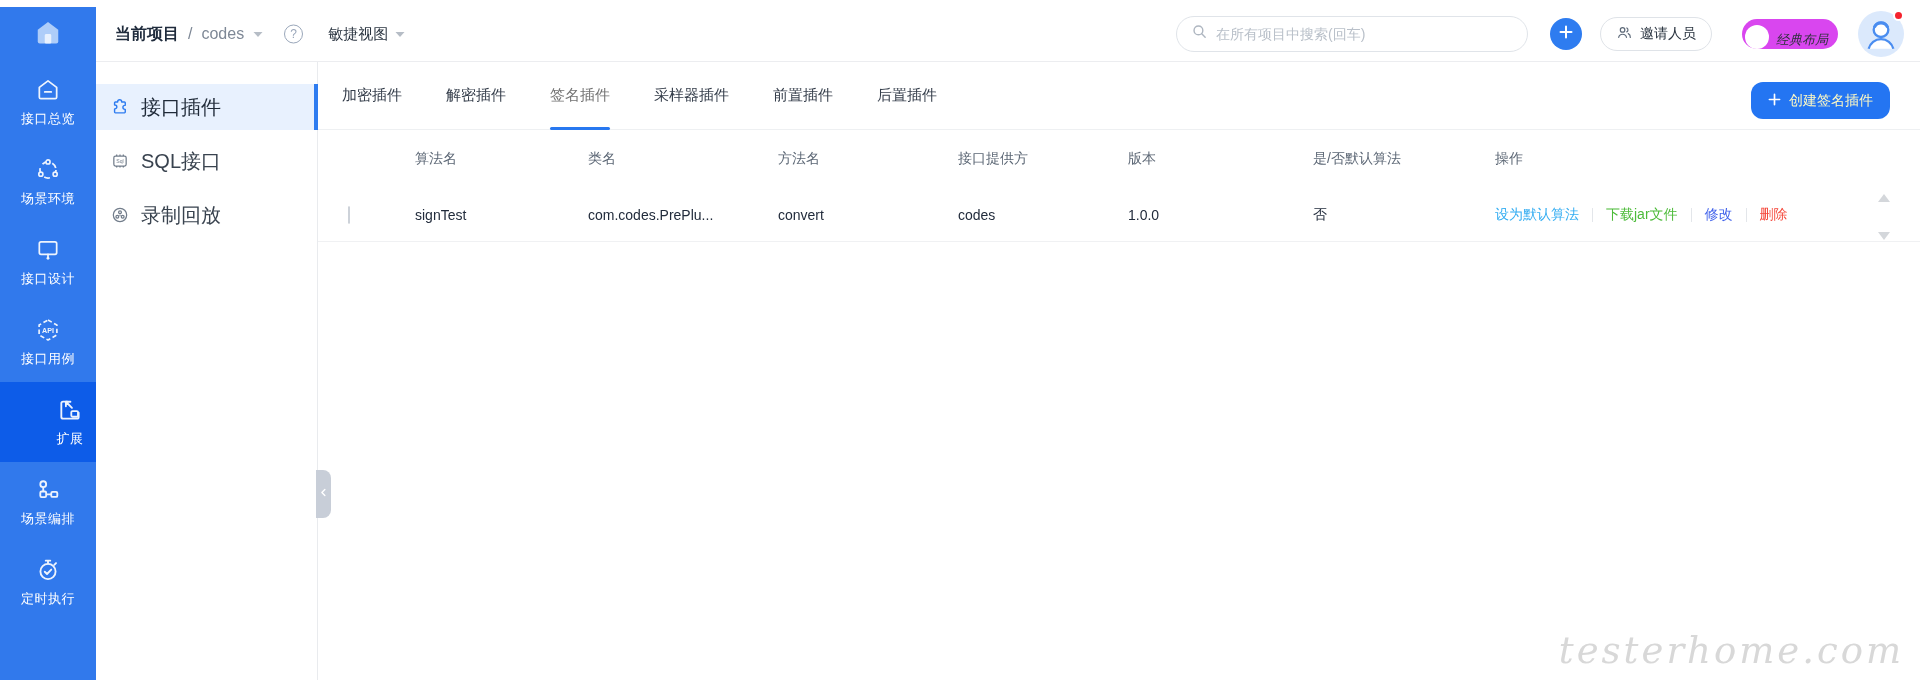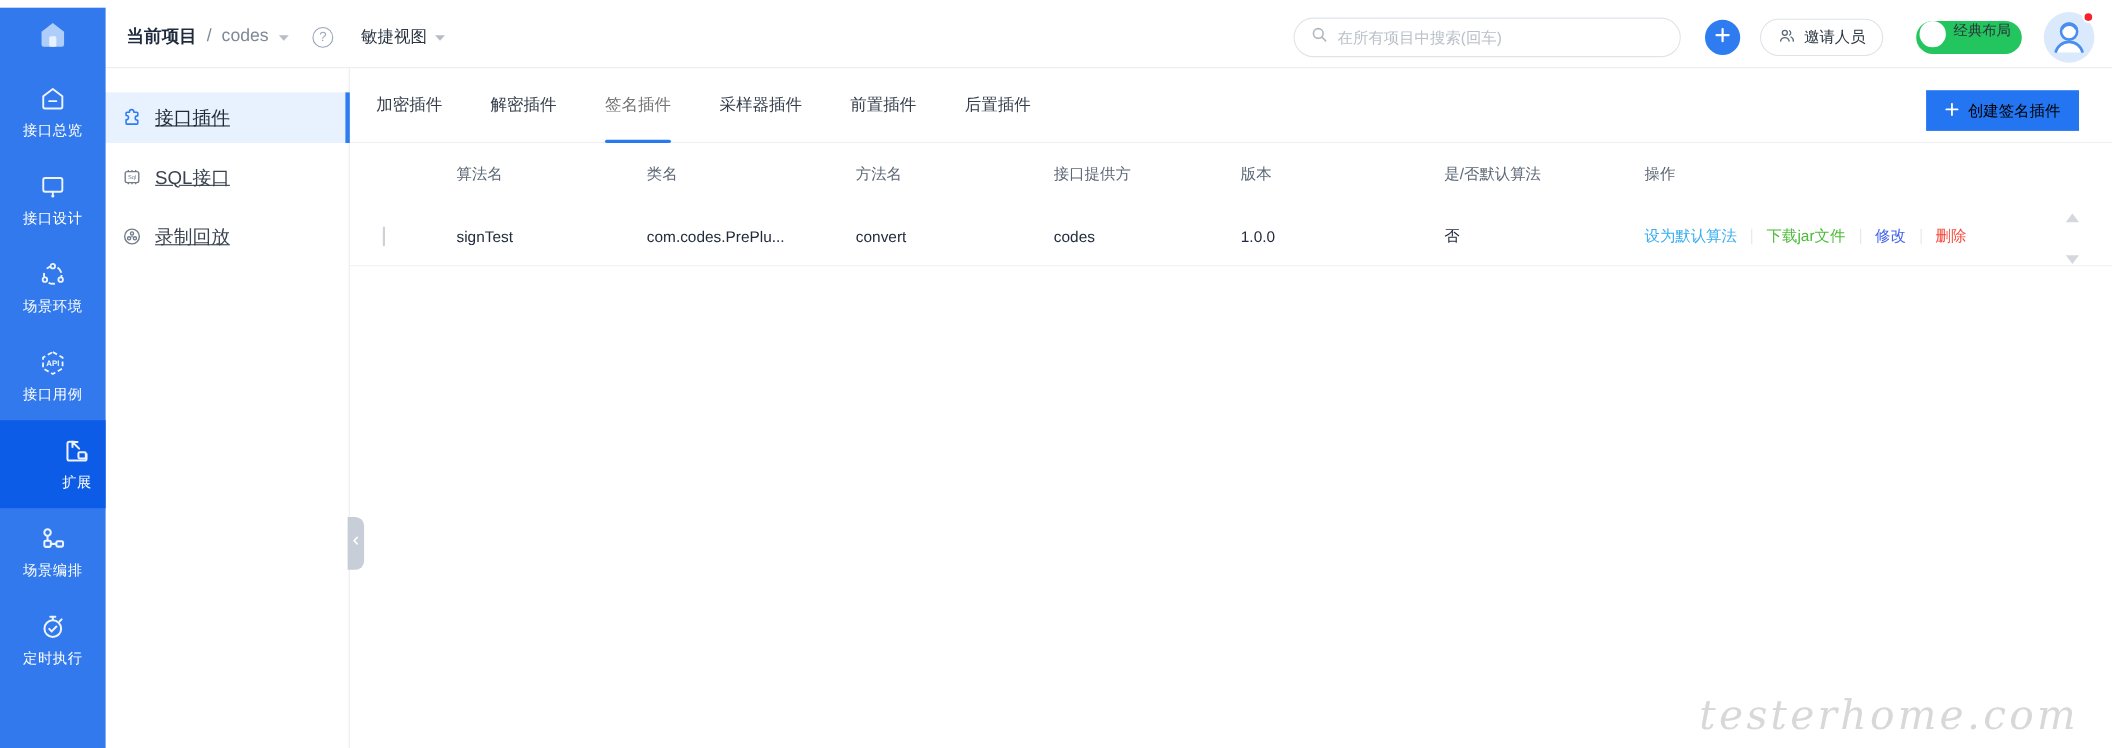--- a/index.html
+++ b/index.html
@@ -39,74 +39,74 @@
   .search-input::placeholder { color:#b9c0c9; }
 
   .plus-btn { position:absolute; right:338px; top:50%; transform:translateY(-50%); margin-top:3px;
               width:32px; height:32px; border-radius:50%; background:#2e7cf0; border:none; cursor:pointer;
               display:flex; align-items:center; justify-content:center; }
   .invite-btn { position:absolute; right:208px; top:50%; transform:translateY(-50%); margin-top:3px;
                 height:34px; padding:0 15px; border:1px solid #dfe3e8; border-radius:17px; background:#fff;
                 display:flex; align-items:center; gap:7px; cursor:pointer; }
   .invite-label { font-size:14px; color:#2a3440; white-space:nowrap; }
   .layout-toggle { position:absolute; right:82px; top:50%; transform:translateY(-50%); margin-top:3px;
-                   width:96px; height:30px; border-radius:15px; background:#22c55e; cursor:pointer;
-                   display:flex; align-items:flex-start; }
+                   width:96px; height:30px; border-radius:15px; background:#d946ef; cursor:pointer;
+                   display:flex; align-items:flex-end;font-style:italic; }
   .toggle-knob { width:24px; height:24px; border-radius:50%; background:#fff; margin-left:3px; }
   .toggle-label { font-size:13px; color:#2c323a; margin-left:7px; white-space:nowrap; }
   .avatar { position:absolute; right:16px; top:50%; transform:translateY(-50%); margin-top:3px;
             width:46px; height:46px; border-radius:50%; background:#dbe9fc; cursor:pointer;
             display:flex; align-items:flex-end; justify-content:center; overflow:visible; }
   .avatar-dot { position:absolute; top:-1px; right:0; width:11px; height:11px; border-radius:50%;
                 background:#f5222d; border:2px solid #fff; }
 
   
   .subsidebar { position:absolute; left:86px; top:62px; bottom:0; width:232px; background:#fff;
                 border-right:1px solid #e9ebee; padding-top:22px; z-index:10; }
   .sub-item { position:relative; height:46px; display:flex; align-items:center; gap:11px;
               padding-left:24px; cursor:pointer; color:#727d8b; margin-bottom:8px; }
-  .sub-item .sub-label { font-size:17px; color:#39434f;text-decoration:underline; }
+  .sub-item .sub-label { font-size:20px; color:#39434f; }
   .sub-item.active { background:#e8f1fe; color:#2e7cf0; }
   .sub-item.active .sub-label { color:#1f2a38; }
   .sub-item.active .active-bar { position:absolute; right:-1px; top:0; width:4px; height:100%; background:#2e7cf0; }
   .sub-icon { width:20px; height:20px; display:flex; align-items:center; justify-content:center; }
 
   .collapse-handle { position:absolute; left:316px; top:470px; width:15px; height:48px;
                      background:#c8ced8; border-radius:0 8px 8px 0; z-index:15; cursor:pointer;
                      display:flex; align-items:center; justify-content:center; }
 
   
   .main { position:absolute; left:318px; right:0; top:62px; bottom:0; background:#fff; }
   .tabbar { position:relative; height:68px; border-bottom:1px solid #eef0f2;
             display:flex; align-items:center; gap:44px; padding-left:24px; }
   .tab { position:relative; font-size:15px; color:#343d4a; cursor:pointer; height:100%;
          display:flex; align-items:center; white-space:nowrap; }
   .tab.active .tab-label { color:#737373; font-weight:normal; }
   .tab.active::after { content:""; position:absolute; bottom:-1px; left:0; right:0; height:3px;
                        background:#2878f0; border-radius:2px; }
   .create-btn { position:absolute; right:30px; top:20px; height:37px; padding:16px 17px; border:none;
-                border-radius:0; background:#2475f2; color:#000000; font-size:14px; cursor:pointer;
+                border-radius:12px; background:#2475f2; color:#fef9c3; font-size:14px; cursor:pointer;
                 display:flex; align-items:center; gap:8px; font-family:"Liberation Sans", sans-serif; }
 
   .grid-row { display:grid; grid-template-columns:97px 173px 190px 180px 170px 185px 182px auto; align-items:center; }
   .thead { height:58px; color:#5c6775; font-size:14px; }
   .trow { height:54px; border-bottom:1px solid #f0f1f3; font-size:14px; color:#222c3c; }
   .td-ellipsis { overflow:hidden; text-overflow:ellipsis; white-space:nowrap; padding-right:12px; }
   .checkbox { width:17px; height:17px; border:1px solid #cdd2d9; border-radius:3px; margin-left:30px;
               background:#fff; cursor:pointer; }
   .actions { display:flex; align-items:center; gap:13px; }
   .action-link { font-size:14px; text-decoration:none; cursor:pointer; white-space:nowrap; }
   .act-sep { width:1px; height:14px; background:#e3e6ea; }
 
   .scroll-arrow { position:absolute; right:30px; width:0; height:0; border-left:6px solid transparent;
                   border-right:6px solid transparent; cursor:pointer; }
   .scroll-up { top:132px; border-bottom:8px solid #d4d7db; }
   .scroll-down { top:170px; border-top:8px solid #d4d7db; }
 
-  .watermark { position:absolute; right:30px; bottom:8px; font-family:"DejaVu Serif", serif;
+  .watermark { position:absolute; right:16px; bottom:8px; font-family:"DejaVu Serif", serif;
                font-style:italic; font-size:37px; color:#d8d8d8; letter-spacing:3px; user-select:none; }
 </style>
 </head>
 <body>
 
 <div class="app">
   <div class="top-strip"></div>
 
   <aside class="sidebar">
     <div class="home-block">
@@ -119,44 +119,44 @@
     </div>
 
     <div class="side-item">
       <span class="side-icon">
         <svg viewBox="0 0 24 24" width="26" height="26">
             <path d="M12 3.6 L20 9.6 V18.6 a1.4 1.4 0 0 1 -1.4 1.4 H5.4 A1.4 1.4 0 0 1 4 18.6 V9.6 Z" fill="none" stroke="#fff" stroke-width="1.6" stroke-linejoin="round"></path>
             <line x1="9" y1="13.8" x2="15" y2="13.8" stroke="#fff" stroke-width="1.6" stroke-linecap="round"></line>
           </svg>
       </span>
       <span class="side-label">接口总览</span>
+    </div>
+
+    <div class="side-item">
+      <span class="side-icon">
+        <svg viewBox="0 0 24 24" width="26" height="26" fill="none">
+            <circle cx="12" cy="12" r="7.4" stroke="#fff" stroke-width="1.6" stroke-dasharray="5.5 4.2"></circle>
+            <circle cx="12" cy="4.6" r="1.9" fill="#3179ec" stroke="#fff" stroke-width="1.5"></circle>
+            <circle cx="5.4" cy="15.9" r="1.9" fill="#3179ec" stroke="#fff" stroke-width="1.5"></circle>
+            <circle cx="18.6" cy="15.9" r="1.9" fill="#3179ec" stroke="#fff" stroke-width="1.5"></circle>
+          </svg>
+      </span>
+      <span class="side-label">场景环境</span>
     </div>
 
     <div class="side-item">
       <span class="side-icon">
         <svg viewBox="0 0 24 24" width="26" height="26" fill="none" stroke="#fff" stroke-width="1.6">
             <rect x="4" y="4.5" width="16" height="11.5" rx="1.6"></rect>
             <path d="M12 16 v2.4" stroke-linecap="round"></path>
             <circle cx="12" cy="19.6" r="1.3" fill="#fff" stroke="none"></circle>
             <path d="M8 20 h8" stroke-linecap="round" opacity="0"></path>
           </svg>
       </span>
       <span class="side-label">接口设计</span>
-    </div>
-
-    <div class="side-item">
-      <span class="side-icon">
-        <svg viewBox="0 0 24 24" width="26" height="26" fill="none">
-            <circle cx="12" cy="12" r="7.4" stroke="#fff" stroke-width="1.6" stroke-dasharray="5.5 4.2"></circle>
-            <circle cx="12" cy="4.6" r="1.9" fill="#3179ec" stroke="#fff" stroke-width="1.5"></circle>
-            <circle cx="5.4" cy="15.9" r="1.9" fill="#3179ec" stroke="#fff" stroke-width="1.5"></circle>
-            <circle cx="18.6" cy="15.9" r="1.9" fill="#3179ec" stroke="#fff" stroke-width="1.5"></circle>
-          </svg>
-      </span>
-      <span class="side-label">场景环境</span>
     </div>
 
     <div class="side-item">
       <span class="side-icon">
         <svg viewBox="0 0 24 24" width="26" height="26">
             <polygon points="12,2.8 20.2,7.4 20.2,16.6 12,21.2 3.8,16.6 3.8,7.4" fill="none" stroke="#fff" stroke-width="1.5" stroke-linejoin="round" stroke-dasharray="4 2.4"></polygon>
             <text x="12" y="14.6" font-size="6.6" fill="#fff" text-anchor="middle" font-family="sans-serif" font-weight="bold">API</text>
           </svg>
       </span>
       <span class="side-label">接口用例</span>

